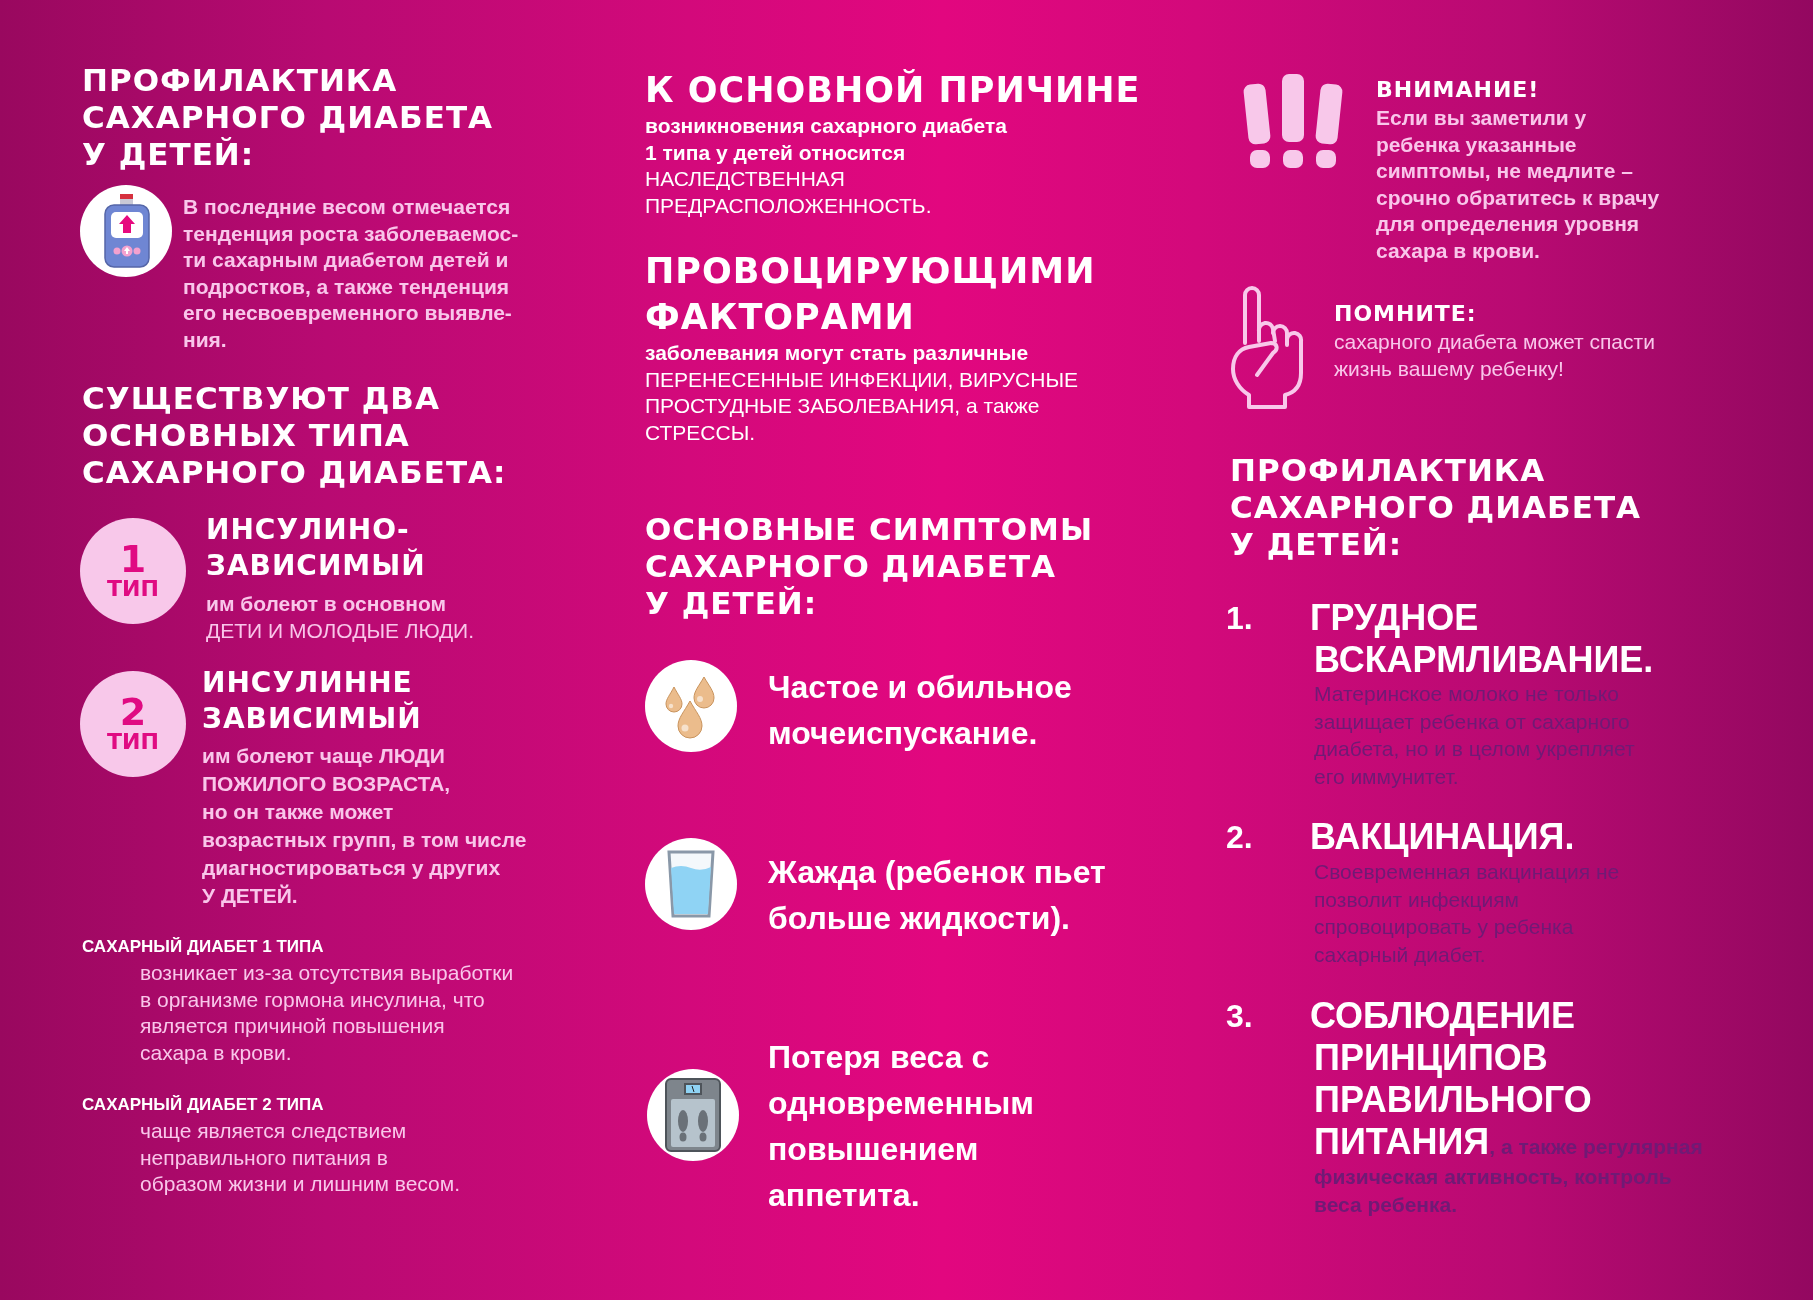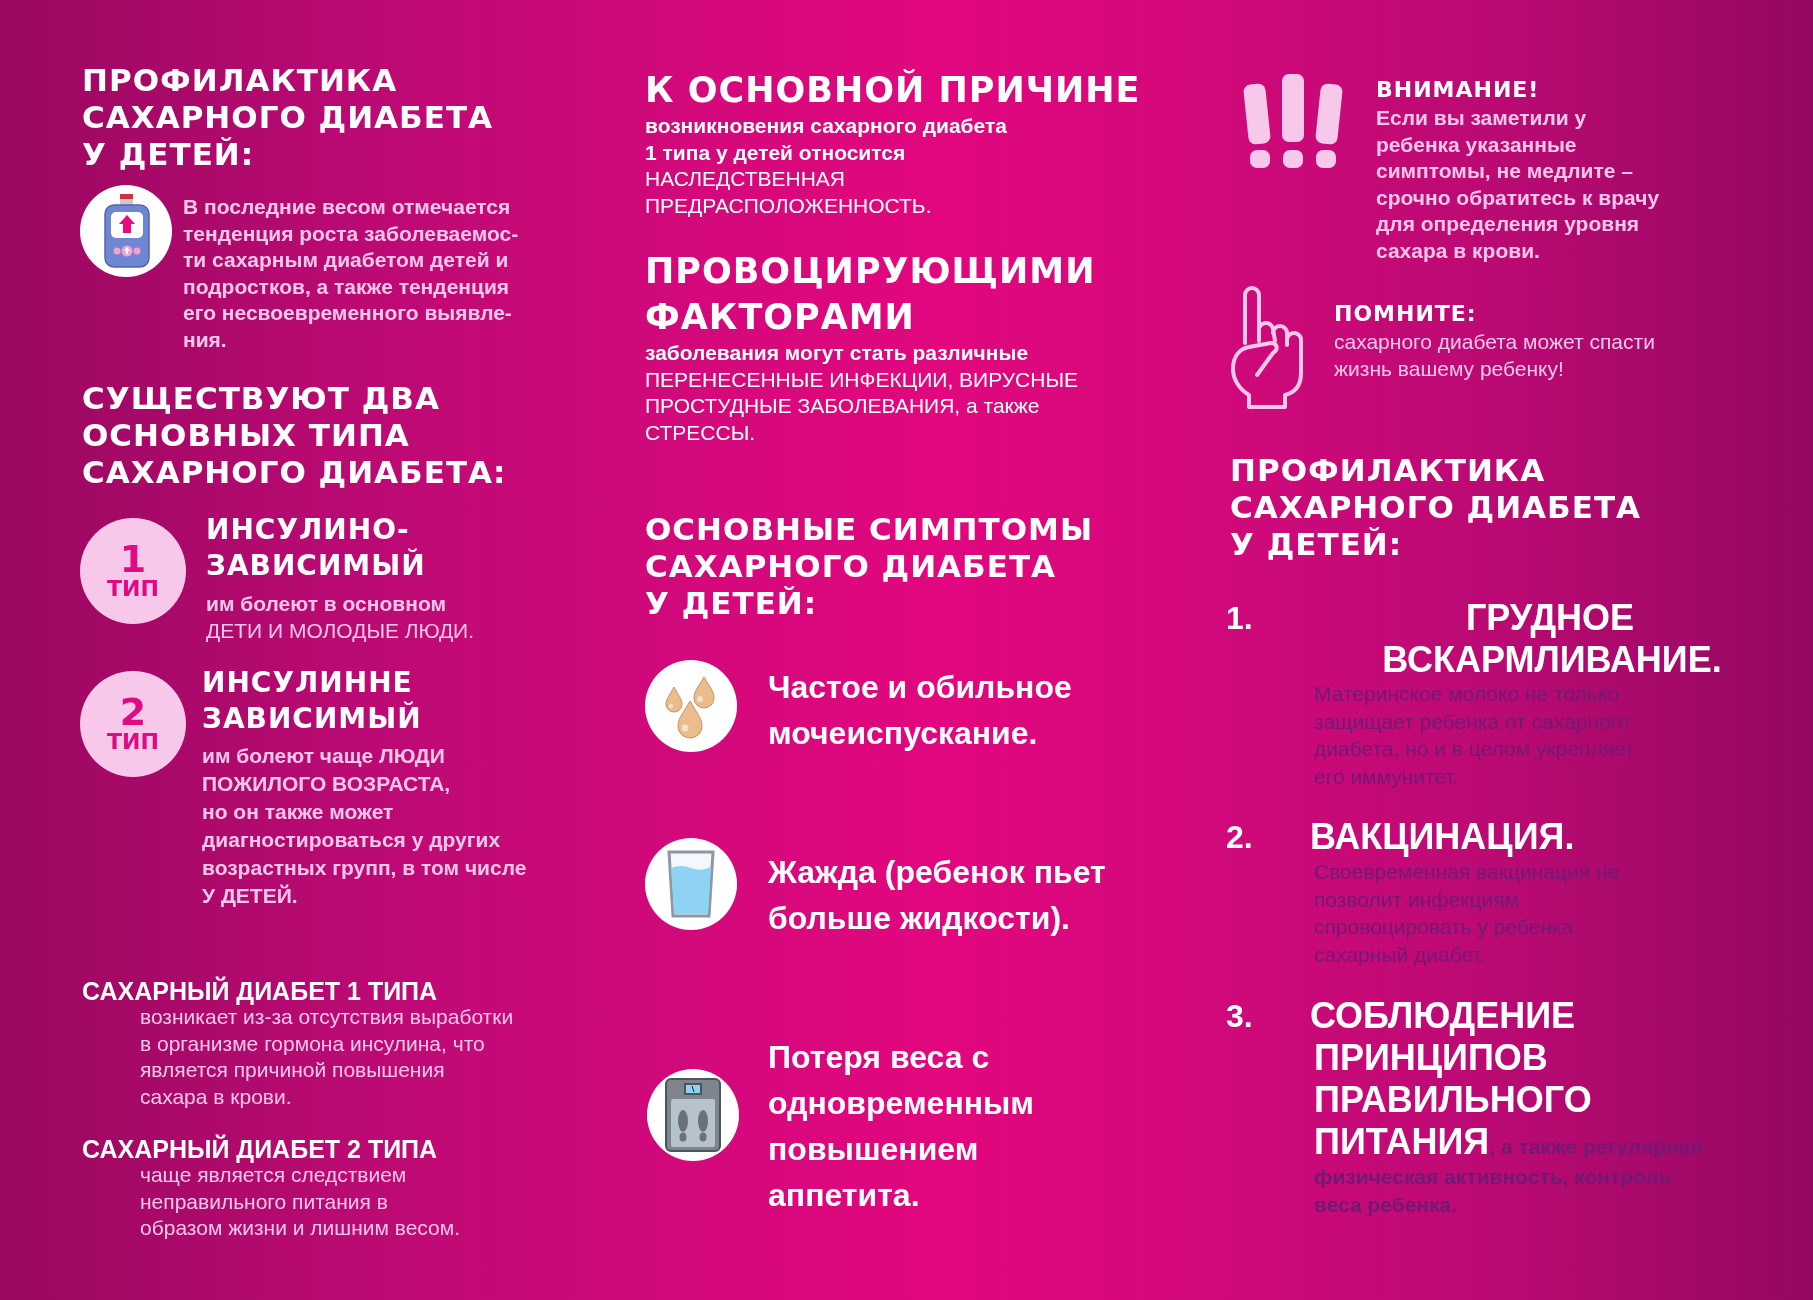--- a/index.html
+++ b/index.html
@@ -30,21 +30,21 @@
   .type-circle { width:106px; height:106px; border-radius:50%; background:#f8c8ea; display:flex; flex-direction:column; align-items:center; justify-content:center; color:#e00b82; font-family:"DejaVu Sans", sans-serif; font-weight:bold; }
   .type-circle .num { font-size:38px; line-height:36px; }
   .type-circle .lbl { font-size:22px; line-height:24px; }
   #type1-circle { left:80px; top:518px; }
   #type2-circle { left:80px; top:671px; }
   #type1-title { left:206px; top:512px; font-size:28px; line-height:36px; width:380px; }
   #type1-desc { left:206px; top:590px; font-size:21px; line-height:27px; width:380px; font-weight:bold; }
   #type2-title { left:202px; top:665px; font-size:28px; line-height:36px; width:380px; }
   #type2-desc { left:202px; top:742px; font-size:21px; line-height:28px; width:420px; font-weight:bold; }
 
-  .def-head { font-size:25px; line-height:26px; font-weight:bold; color:#ffffff;margin-top:44px; }
+  .def-head { font-size:17px; line-height:26px; font-weight:bold; color:#ffffff; }
   .def-body { font-size:21px; line-height:26.5px; color:#f9c6ea; padding-left:58px; }
   #def1 { left:82px; top:934px; width:560px; }
   #def2 { left:82px; top:1092px; width:560px; }
 
   
   #cause-title { left:645px; top:70px; font-size:35px; line-height:40px; width:560px; }
   #cause-text { left:645px; top:113px; width:560px; font-size:21px; line-height:26.5px; font-weight:bold; }
   #factors-title { left:645px; top:248px; font-size:35px; line-height:46px; width:560px; }
   #factors-text { left:645px; top:340px; width:560px; font-size:21px; line-height:26.5px; font-weight:bold; }
   #symptoms-title { left:645px; top:511px; font-size:31px; line-height:37px; width:560px; }
@@ -64,21 +64,21 @@
   #alert-text { left:1376px; top:105px; width:420px; font-size:21px; line-height:26.5px; font-weight:bold; }
   #hand-icon { left:1227px; top:283px; width:84px; height:130px; }
   #remember-title { left:1334px; top:300px; font-size:22px; line-height:28px; }
   #remember-text { left:1334px; top:329px; width:460px; font-size:21px; line-height:26.5px; }
   #right-title { left:1230px; top:452px; font-size:31px; line-height:37px; width:560px; }
 
   .pv-num { font-size:32px; line-height:42px; font-weight:bold; color:#ffffff; width:70px; }
   .pv-head { font-size:36px; line-height:42px; font-weight:bold; color:#ffffff; }
   .pv-body { font-size:21px; line-height:27.5px; color:#701a75; }
   #pv1-num { left:1226px; top:597px; }
-  #pv1-head { left:1310px; top:597px; width:480px;text-align:center; }
+  #pv1-head { left:1310px; top:597px; width:480px; }
   #pv1-body { left:1314px; top:680px; width:470px; }
   #pv2-num { left:1226px; top:816px; }
   #pv2-head { left:1310px; top:816px; width:480px; }
   #pv2-body { left:1314px; top:858px; width:470px; }
   #pv3-num { left:1226px; top:995px; }
   #pv3-head { left:1310px; top:995px; width:480px; }
 </style>
 </head>
 <body>
 
@@ -136,22 +136,22 @@
   <span class="lbl">ТИП</span>
 </div>
 <div class="abs display" id="type2-title">
   <div>ИНСУЛИННЕ</div>
   <div>ЗАВИСИМЫЙ</div>
 </div>
 <div class="abs pink" id="type2-desc">
   <div>им болеют чаще ЛЮДИ</div>
   <div>ПОЖИЛОГО ВОЗРАСТА,</div>
   <div>но он также может</div>
+  <div>возрастных групп, в том числе</div>
   <div>диагностироваться у других</div>
-  <div>возрастных групп, в том числе</div>
   <div>У ДЕТЕЙ.</div>
 </div>
 
 <div class="abs" id="def1">
   <div class="def-head">САХАРНЫЙ ДИАБЕТ 1 ТИПА</div>
   <div class="def-body">
     <div>возникает из-за отсутствия выработки</div>
     <div>в организме гормона инсулина, что</div>
     <div>является причиной повышения</div>
     <div>сахара в крови.</div>

